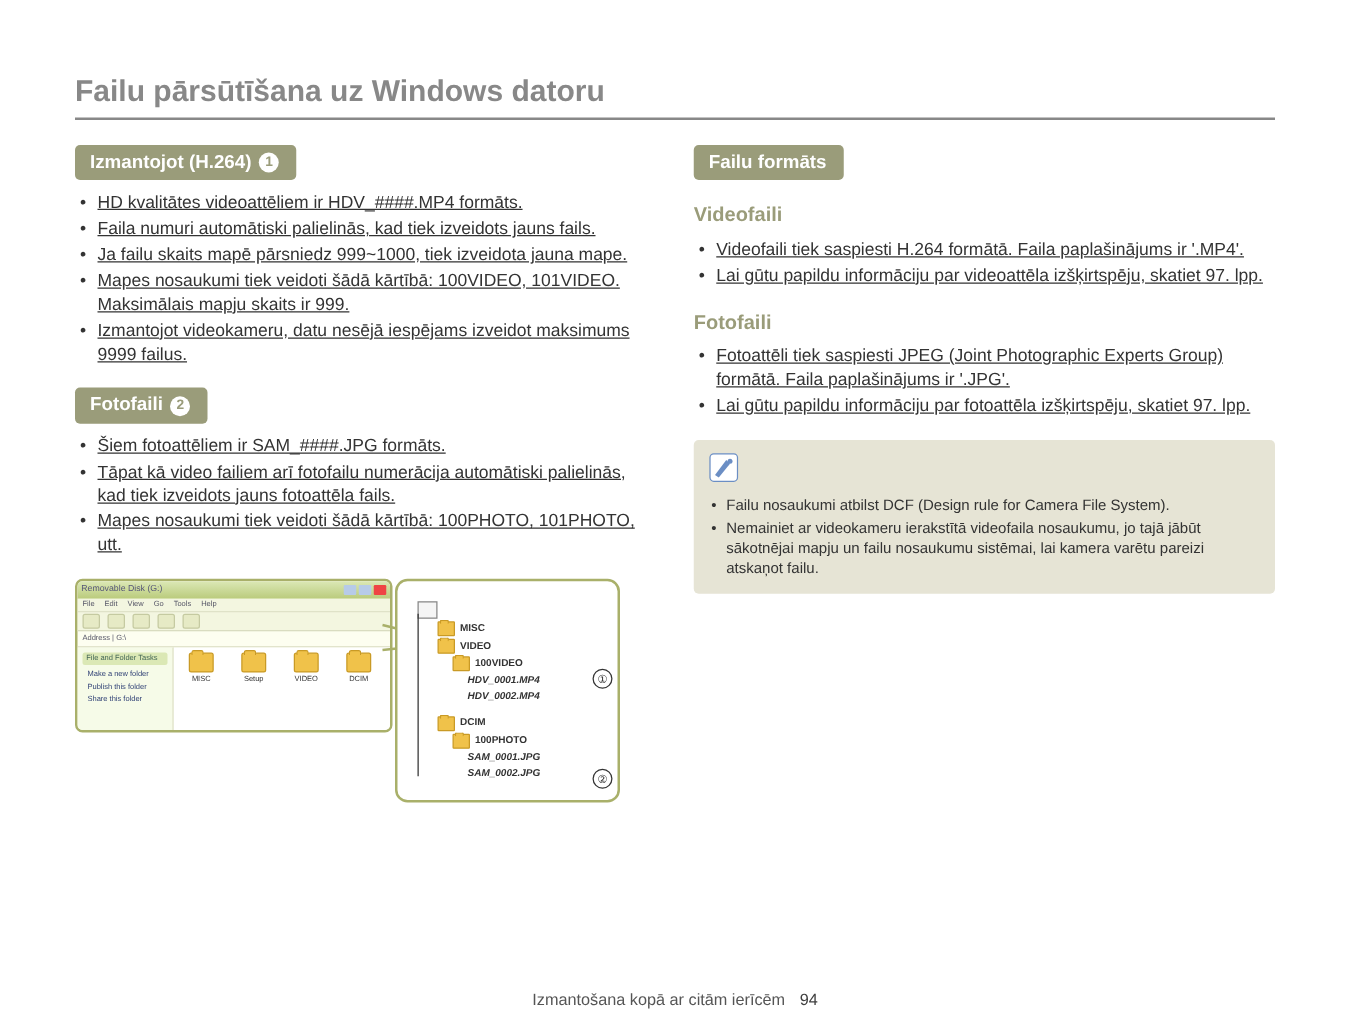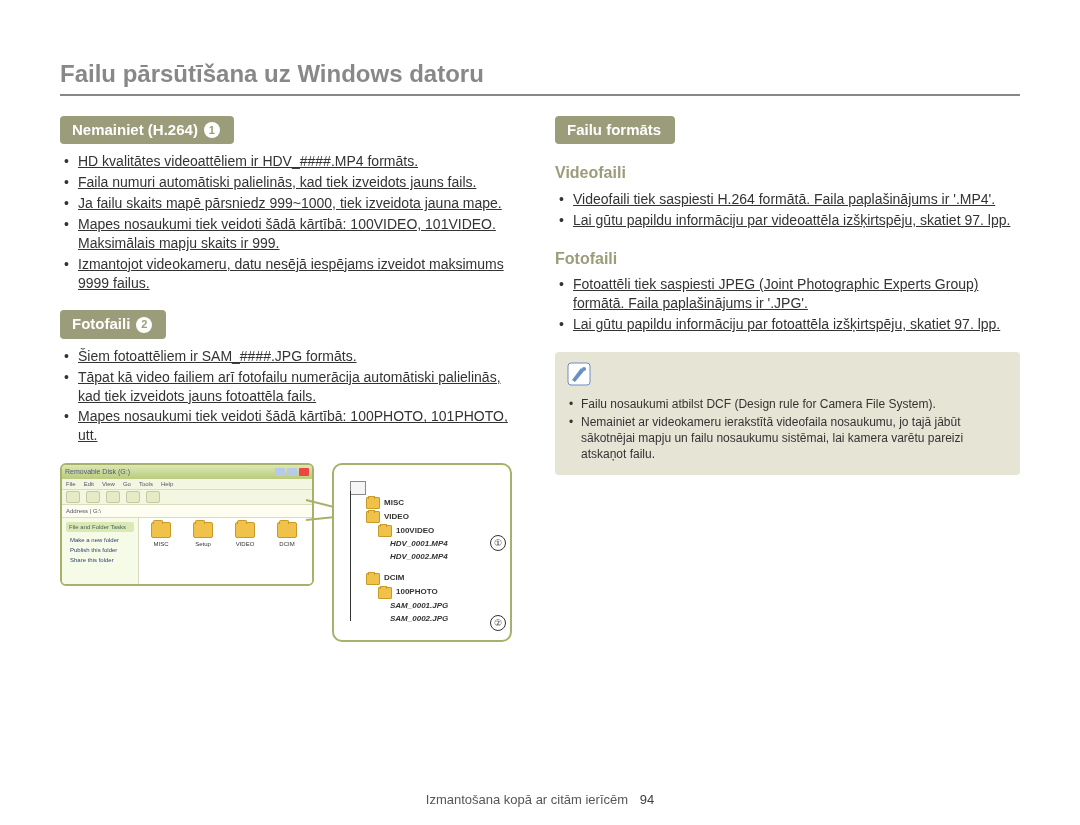--- a/index.html
+++ b/index.html
@@ -129,21 +129,21 @@
   .footer .pnum {
     font-size: 13px;
     color: #404040;
     margin-left: 8px;
   }
 
   
   .fig-block {
     display: flex;
     align-items: flex-start;
-    gap: 18px;
+    gap: 2px;
     margin-top: 10px;
     position: relative;
   }
   .fm-window {
     width: 250px;
     border: 2px solid #a9b06a;
     border-radius: 6px;
     background: #fdfef0;
     overflow: hidden;
     font-size: 8px;
@@ -243,21 +243,21 @@
 <body>
 
 <div class="page">
   <div class="title">Failu pārsūtīšana uz Windows datoru</div>
   <div class="title-underline"></div>
 
   <div class="columns">
 
     <div class="col">
       <div class="section-tag">
-        <span>Nemainiet (H.264)</span>
+        <span>Izmantojot (H.264)</span>
         <span class="num-badge">1</span>
       </div>
       <ul class="bullets">
         <li>HD kvalitātes videoattēliem ir HDV_####.MP4 formāts.</li>
         <li>Faila numuri automātiski palielinās, kad tiek izveidots jauns fails.</li>
         <li>Ja failu skaits mapē pārsniedz 999~1000, tiek izveidota jauna mape.</li>
         <li>Mapes nosaukumi tiek veidoti šādā kārtībā: 100VIDEO, 101VIDEO. Maksimālais mapju skaits ir 999.</li>
         <li>Izmantojot videokameru, datu nesējā iespējams izveidot maksimums 9999 failus.</li>
       </ul>
 

